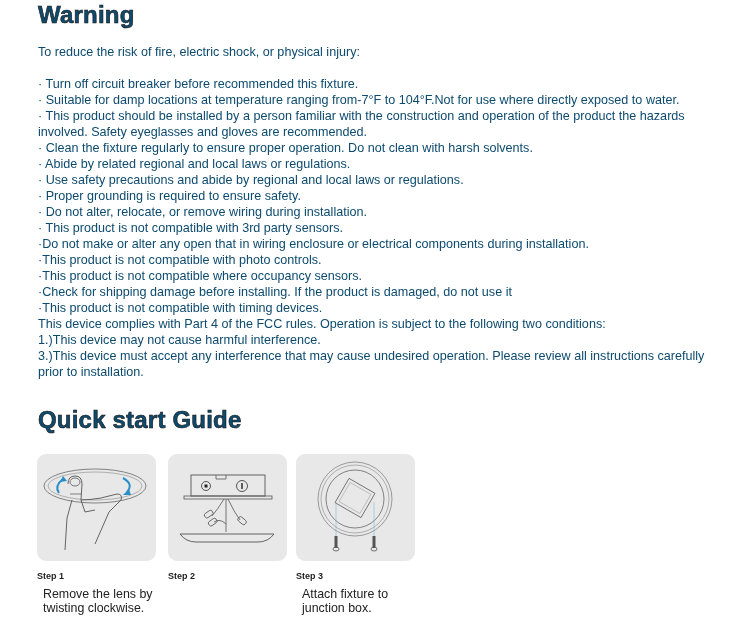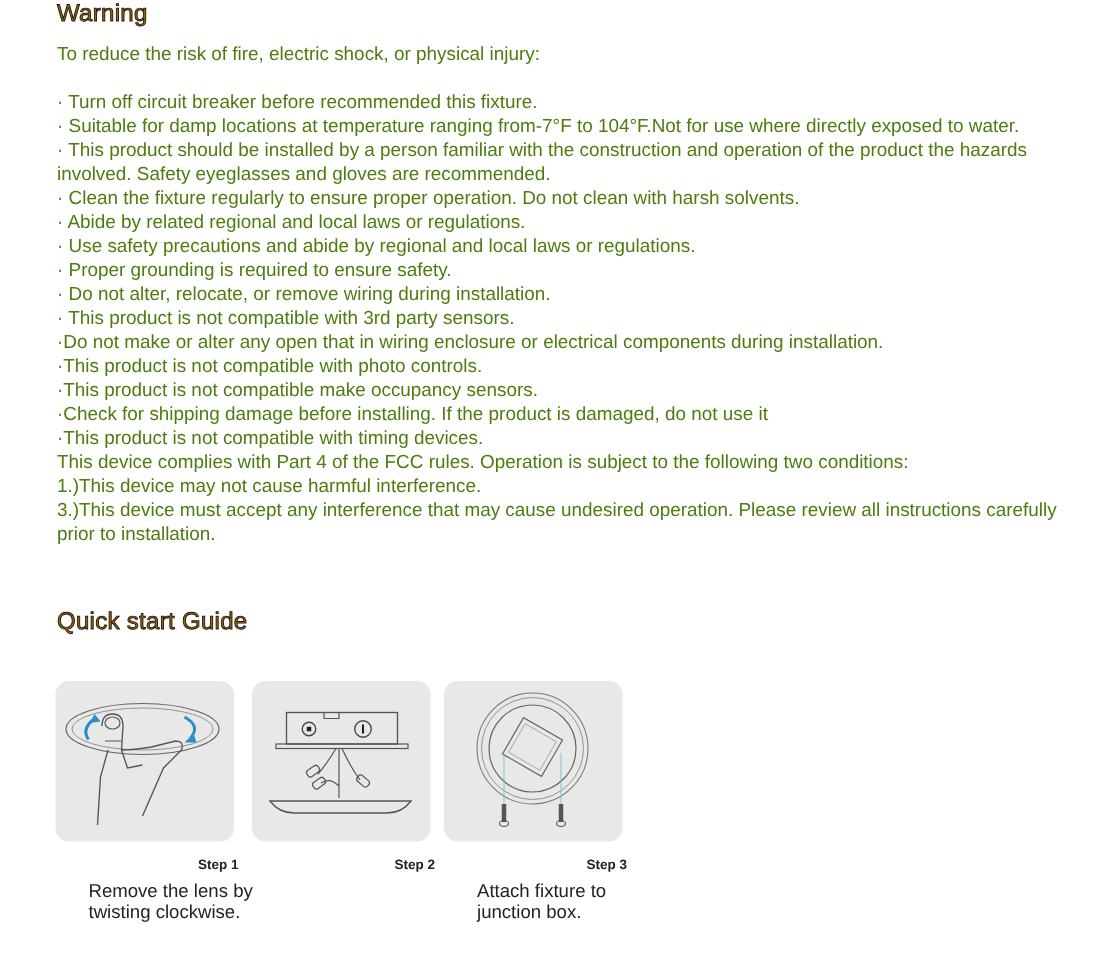--- a/index.html
+++ b/index.html
@@ -12,38 +12,38 @@
       height: 637px;
       position: relative;
       overflow: hidden;
       font-family: "Liberation Sans", sans-serif;
       color: #222222;
     }
     .h1 {
       position: absolute;
       left: 38px;
       font-family: "Liberation Sans", sans-serif;
-      font-weight: 400;
-      font-size: 16px;
-      color: #a16207;
+      font-weight: 700;
+      font-size: 24px;
+      color: #0c4a6e;
       letter-spacing: 0.2px;
       -webkit-text-stroke: 0.6px #1a1511;
       margin: 0;
     }
     #warning-title { top: 1px; }
     #guide-title { top: 406px; }
 
     .warn-body {
       position: absolute;
       left: 38px;
-      top: 28px;
+      top: 44px;
       width: 695px;
       font-size: 12.6px;
       line-height: 16px;
-      color: #4d7c0f;
+      color: #0c4a6e;
     }
     .warn-intro { margin: 0 0 16px 0; }
     .warn-line { margin: 0; white-space: normal; }
 
     .steps {
       position: absolute;
       left: 37px;
       top: 454px;
       width: 520px;
       height: 170px;
@@ -58,31 +58,31 @@
       height: 107px;
       background: #e8e8e8;
       border-radius: 9px;
       position: relative;
       overflow: hidden;
     }
     .step-card svg { position: absolute; left: 0; top: 0; }
     .step-label {
       position: absolute;
       top: 117px;
-      left: 12px;
+      left: 0;
       width: 110px;
-      text-align: right;
+      text-align: left;
       font-size: 9px;
       font-weight: bold;
       color: #222;
     }
     .step-desc {
       position: absolute;
       top: 133px;
-      left: 22px;
+      left: 6px;
       width: 125px;
       font-size: 12.4px;
       line-height: 14px;
       color: #222;
     }
   </style>
 </head>
 <body>
 
 <h1 class="h1" id="warning-title">Warning</h1>
@@ -93,21 +93,21 @@
   <p class="warn-line">· Suitable for damp locations at temperature ranging from-7°F to 104°F.Not for use where directly exposed to water.</p>
   <p class="warn-line">· This product should be installed by a person familiar with the construction and operation of the product the hazards involved. Safety eyeglasses and gloves are recommended.</p>
   <p class="warn-line">· Clean the fixture regularly to ensure proper operation. Do not clean with harsh solvents.</p>
   <p class="warn-line">· Abide by related regional and local laws or regulations.</p>
   <p class="warn-line">· Use safety precautions and abide by regional and local laws or regulations.</p>
   <p class="warn-line">· Proper grounding is required to ensure safety.</p>
   <p class="warn-line">· Do not alter, relocate, or remove wiring during installation.</p>
   <p class="warn-line">· This product is not compatible with 3rd party sensors.</p>
   <p class="warn-line">·Do not make or alter any open that in wiring enclosure or electrical components during installation.</p>
   <p class="warn-line">·This product is not compatible with photo controls.</p>
-  <p class="warn-line">·This product is not compatible make occupancy sensors.</p>
+  <p class="warn-line">·This product is not compatible where occupancy sensors.</p>
   <p class="warn-line">·Check for shipping damage before installing. If the product is damaged, do not use it</p>
   <p class="warn-line">·This product is not compatible with timing devices.</p>
   <p class="warn-line">This device complies with Part 4 of the FCC rules. Operation is subject to the following two conditions:</p>
   <p class="warn-line">1.)This device may not cause harmful interference.</p>
   <p class="warn-line">3.)This device must accept any interference that may cause undesired operation. Please review all instructions carefully prior to installation.</p>
 </div>
 
 <h1 class="h1" id="guide-title">Quick start Guide</h1>
 
 <div class="steps">

